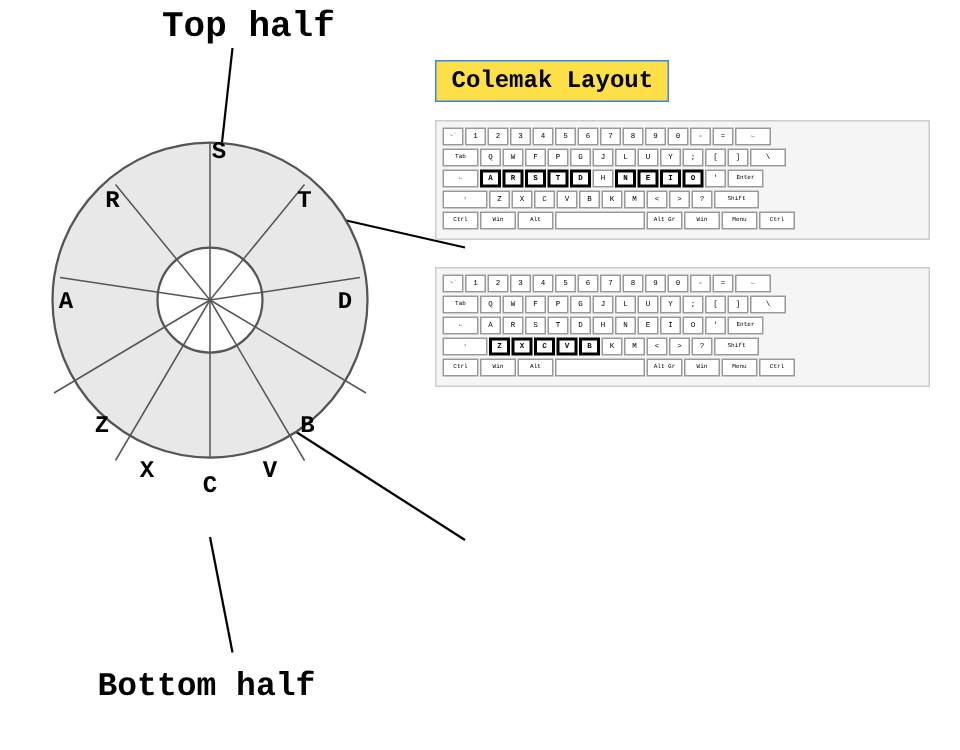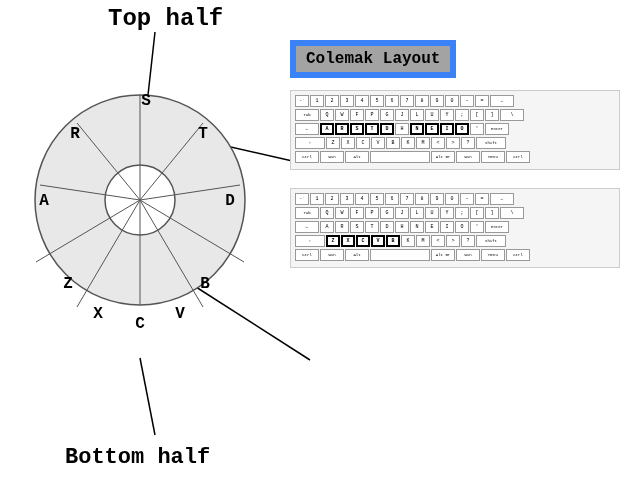--- a/index.html
+++ b/index.html
@@ -35,22 +35,22 @@
 
     
     .keyboard-section {
       position: absolute;
       right: 20px;
       top: 40px;
       width: 330px;
     }
 
     .colemak-title {
-      background: #a3a3a3;
-      border: 6px solid #3b82f6;
+      background: #fde047;
+      border: 1px solid #3b82f6;
       text-align: center;
       font-size: 16px;
       font-weight: bold;
       padding: 4px 10px;
       margin-bottom: 12px;
       font-family: 'Courier New', monospace;
       display: inline-block;
     }
 
     .keyboard-wrapper {

